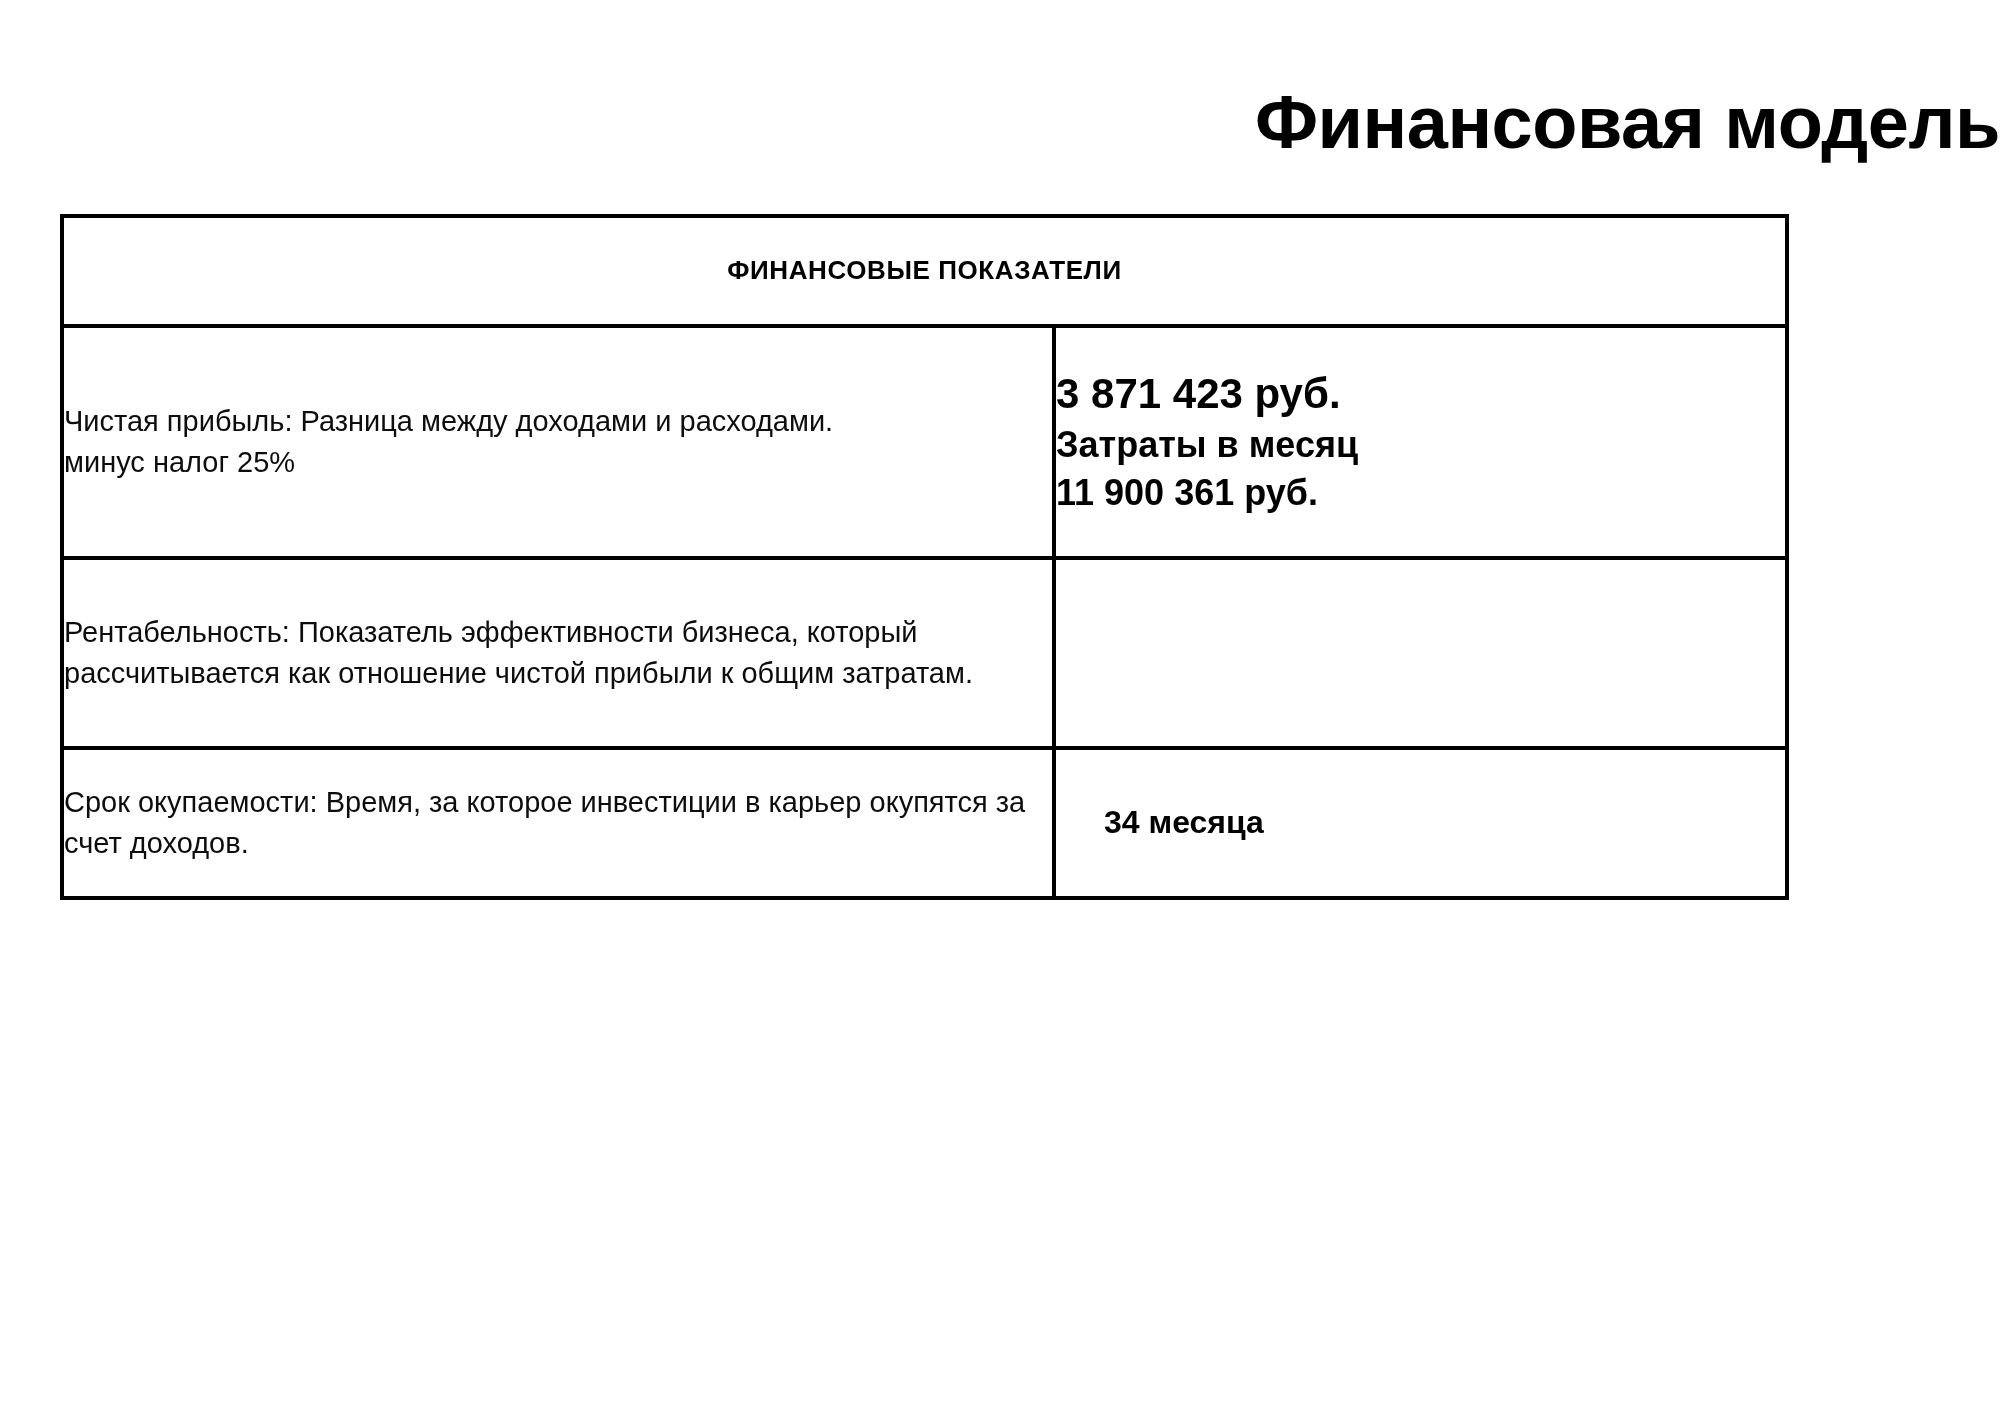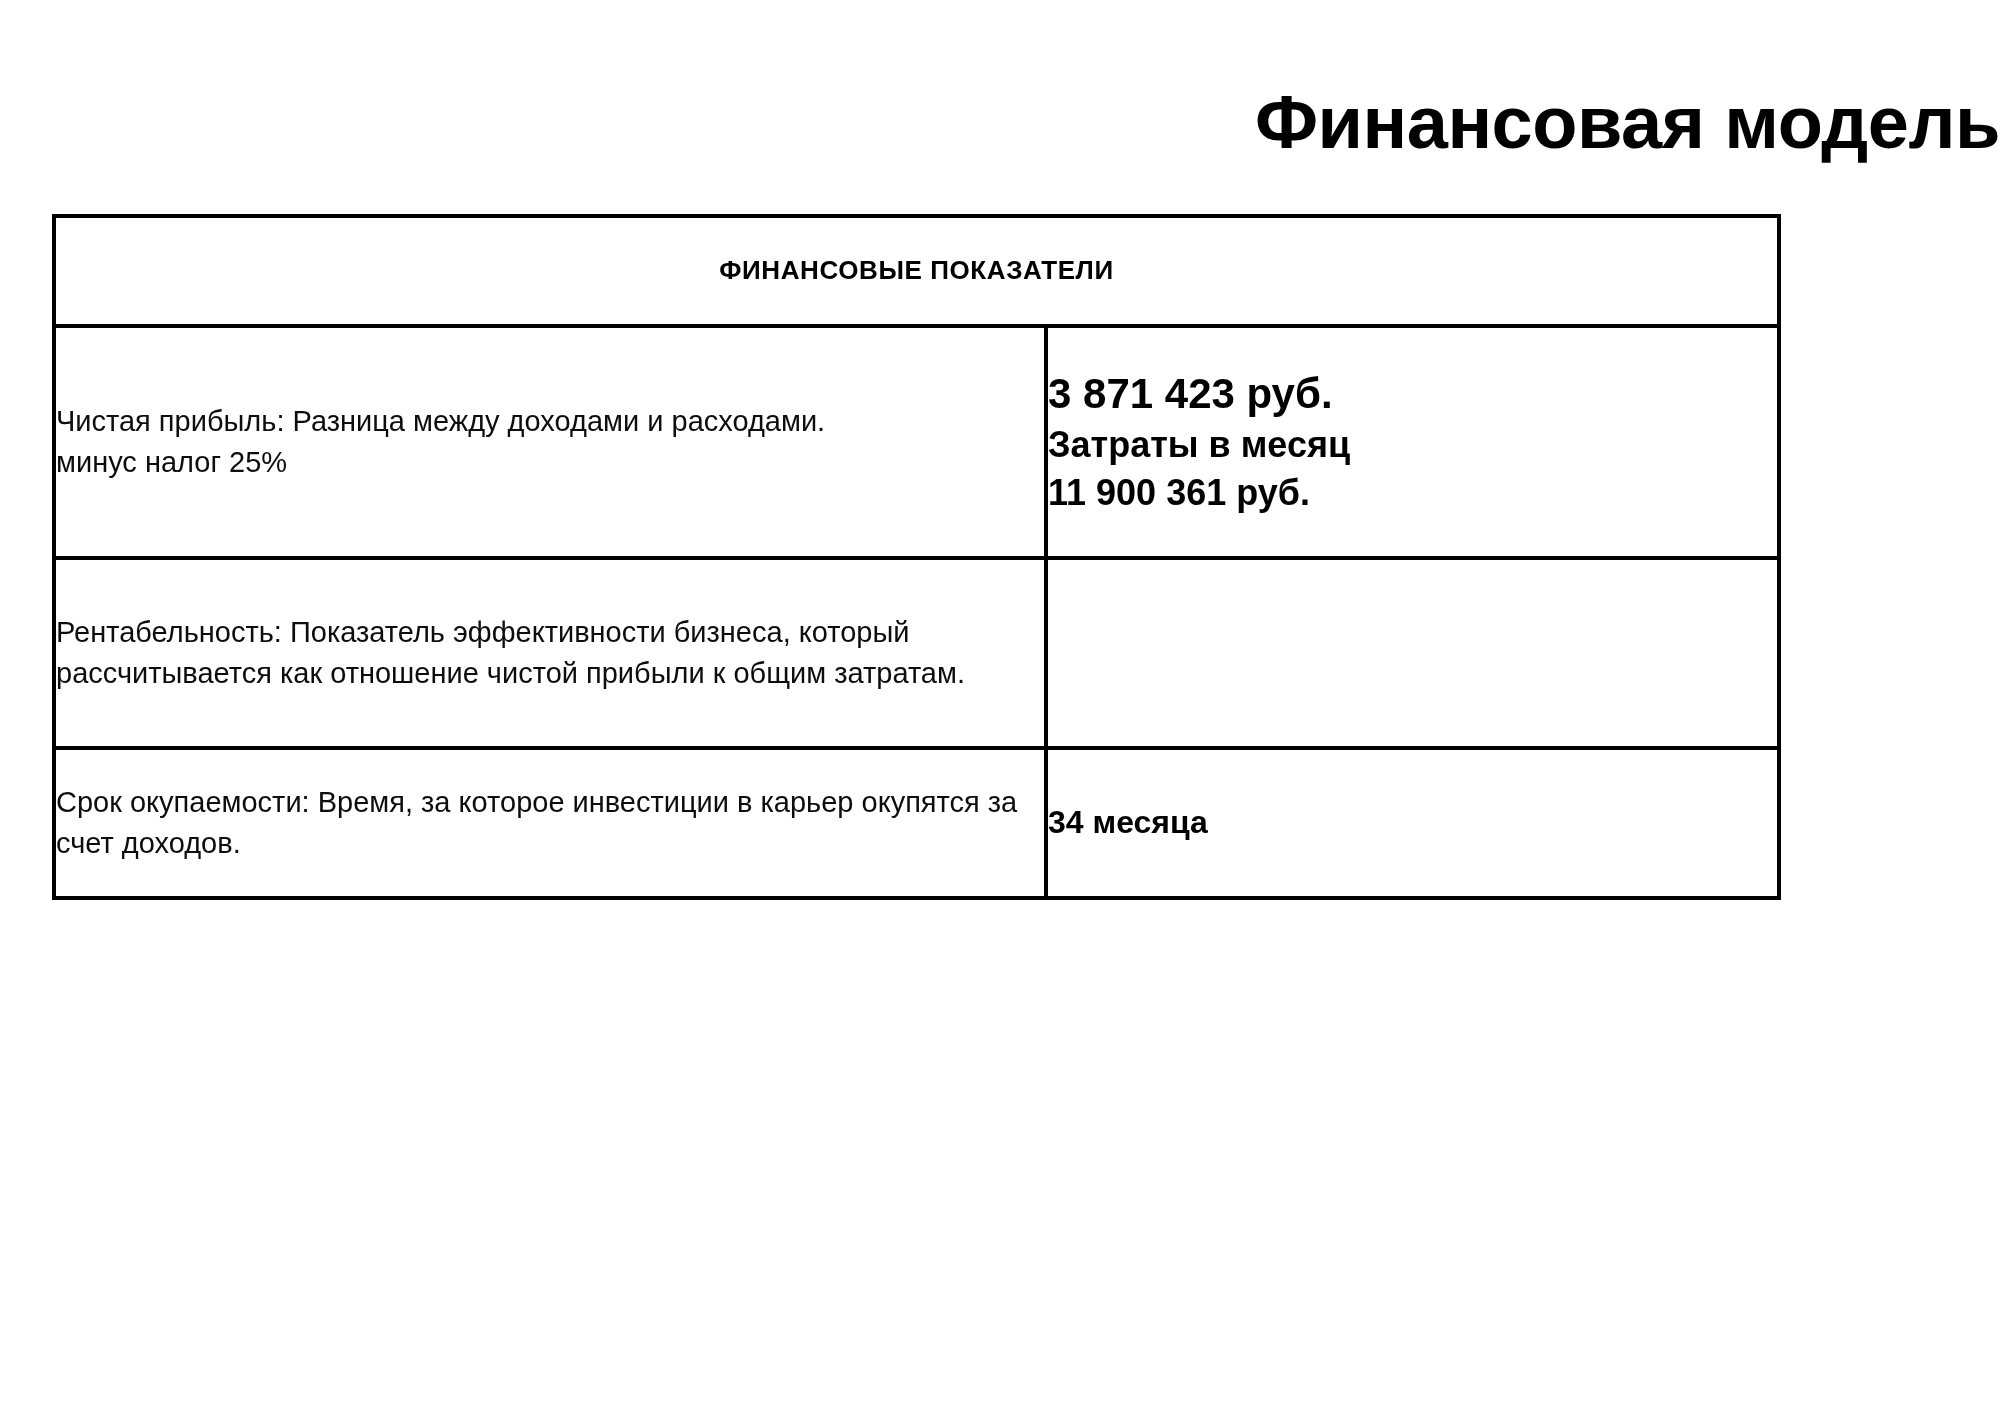--- a/index.html
+++ b/index.html
@@ -32,21 +32,21 @@
     text-align: right;
     font-size: 74px;
     font-weight: bold;
     letter-spacing: -0.5px;
     line-height: 1.1;
     color: #000000;
   }
 
   .fin-table {
     position: absolute;
-    left: 52px;
+    left: 60px;
     top: 214px;
     width: 1725px;
     border-collapse: collapse;
     table-layout: fixed;
     background: #c4b5fd;
   }
 
   .fin-table td {
     border: 4px solid #000000;
     padding: 0;
@@ -94,20 +94,21 @@
     display: block;
     font-size: 36px;
     font-weight: bold;
     line-height: 1.34;
   }
   .value-cell .value-single {
     display: block;
     font-size: 32px;
     font-weight: bold;
     line-height: 1.3;
+    margin-left: 48px;
   }
   .value-cell.empty { height: auto; }
 
   .row-profit td { height: 228px; }
   .row-margin td { height: 186px; margin-left: 9px; }
   .row-payback td { height: 146px; }
   .row-other td { height: 160px; }
 
   .label-cell.other-cell .label-text {
     font-size: 28px;

